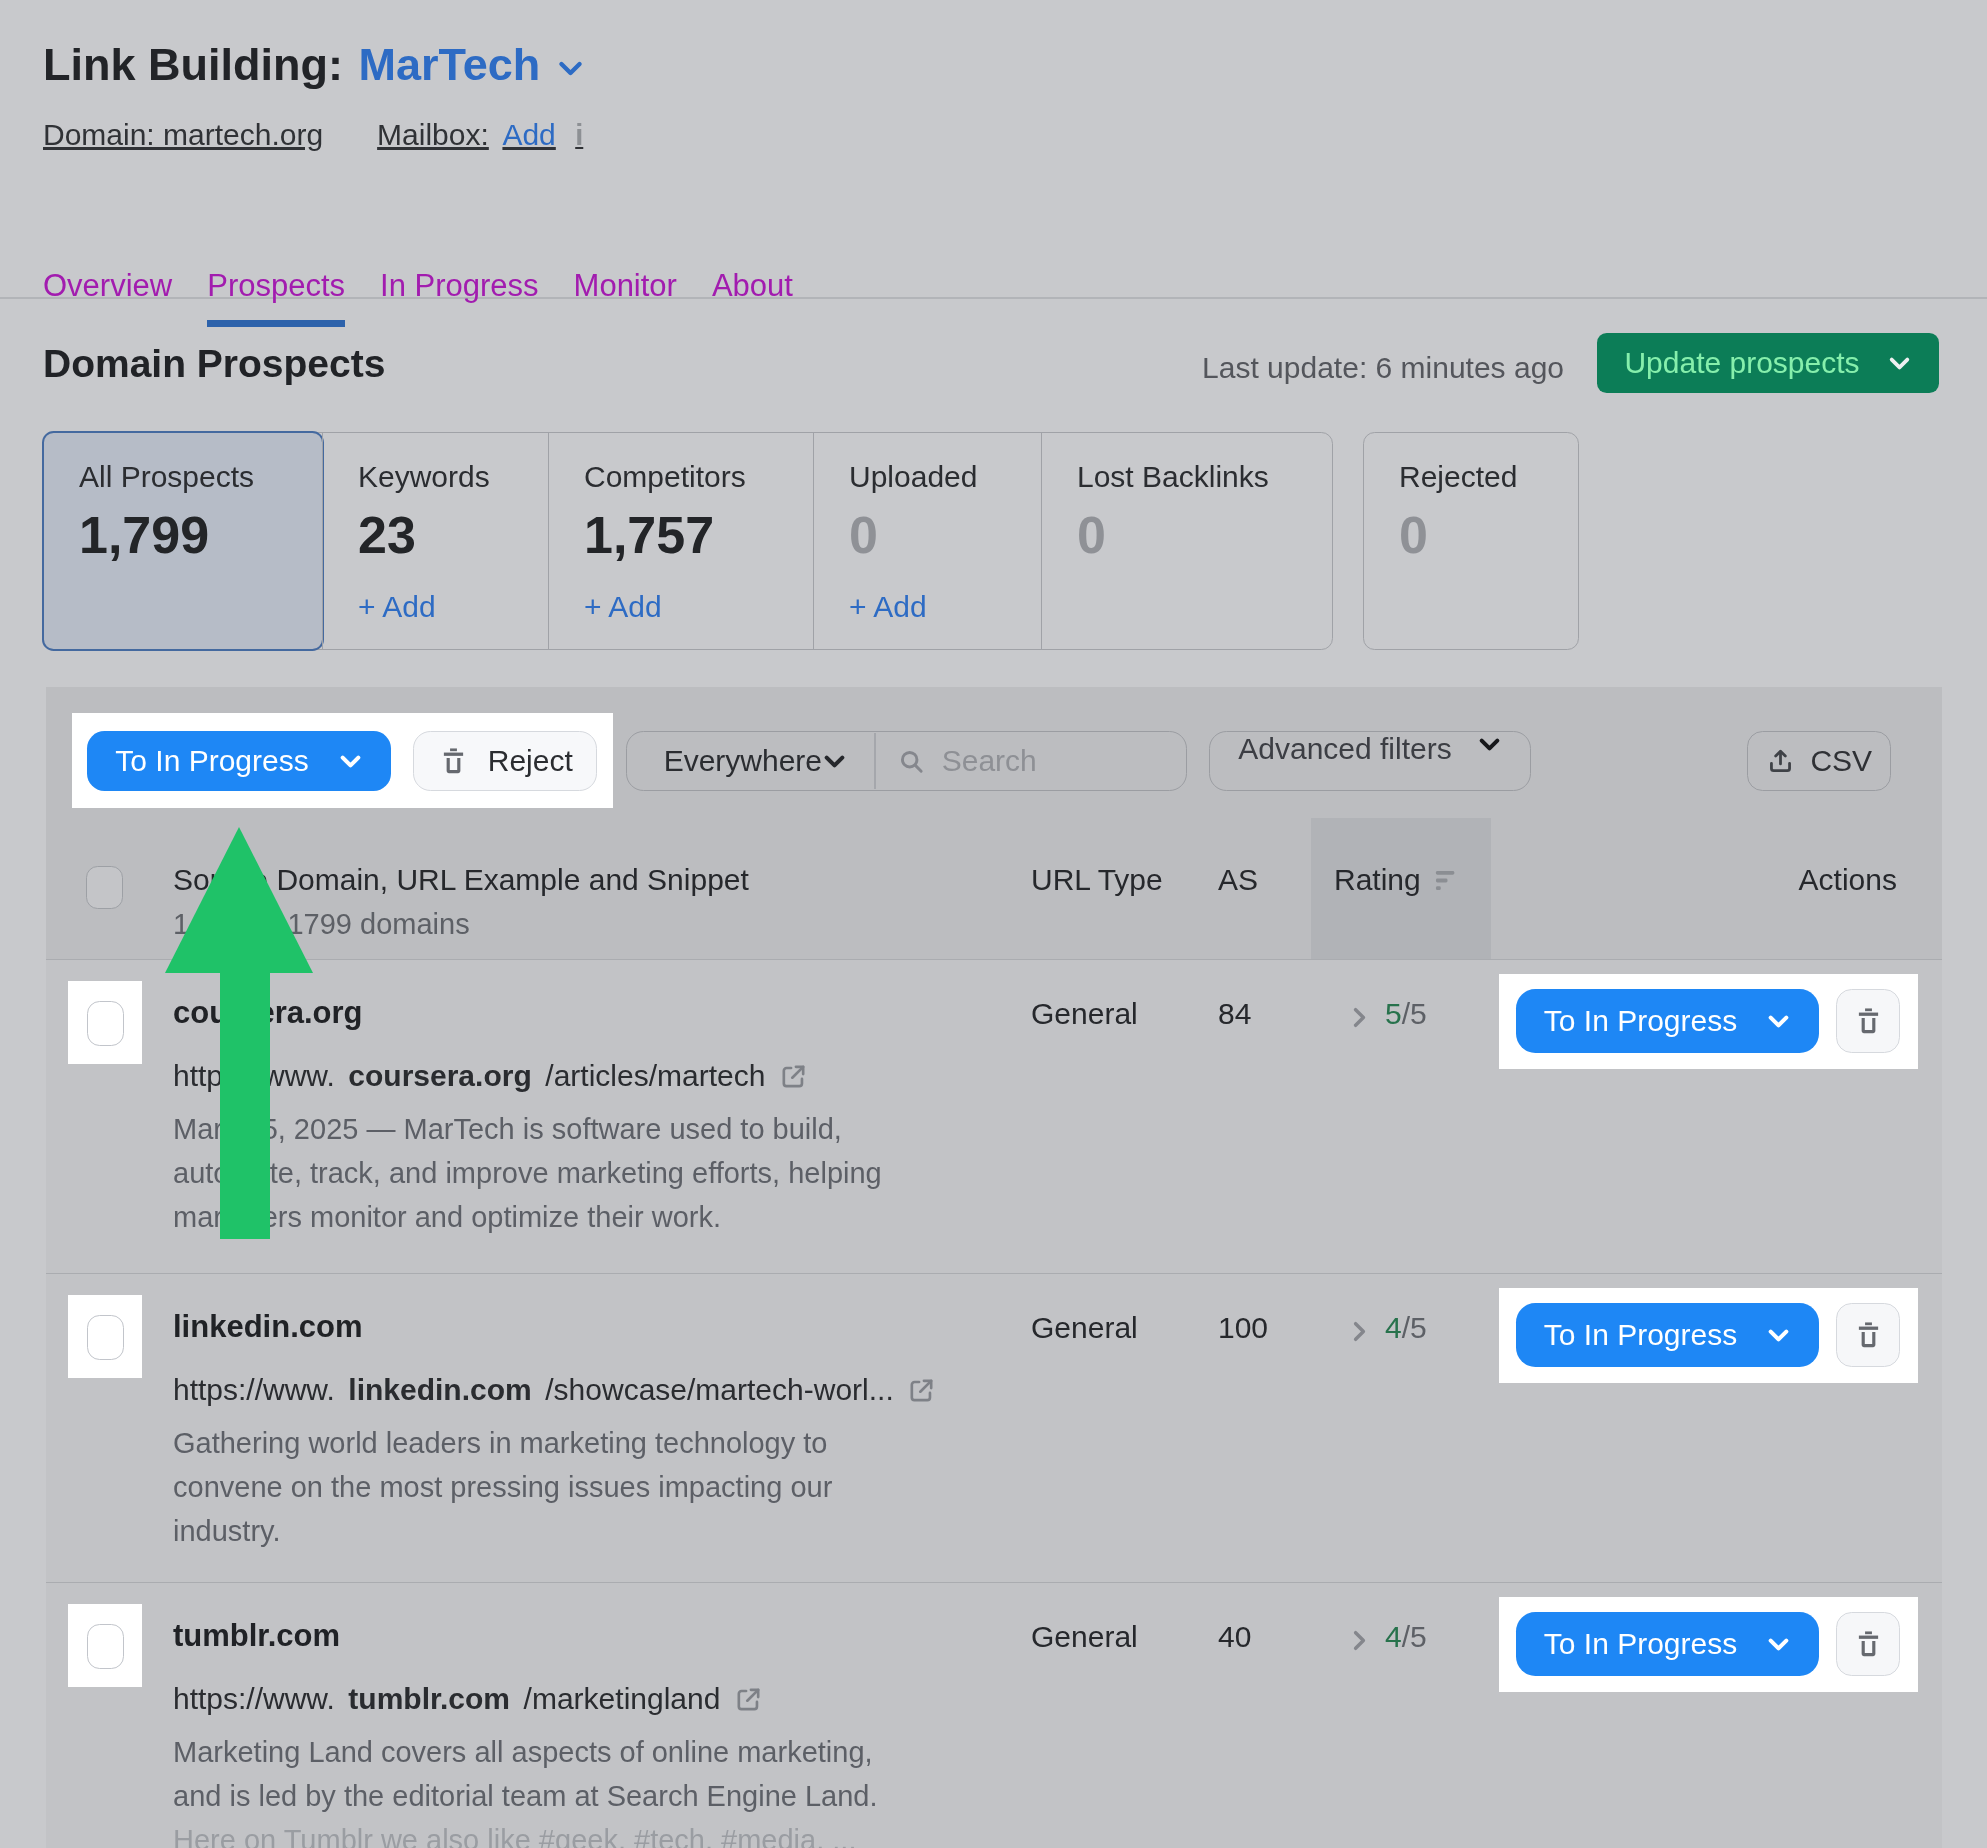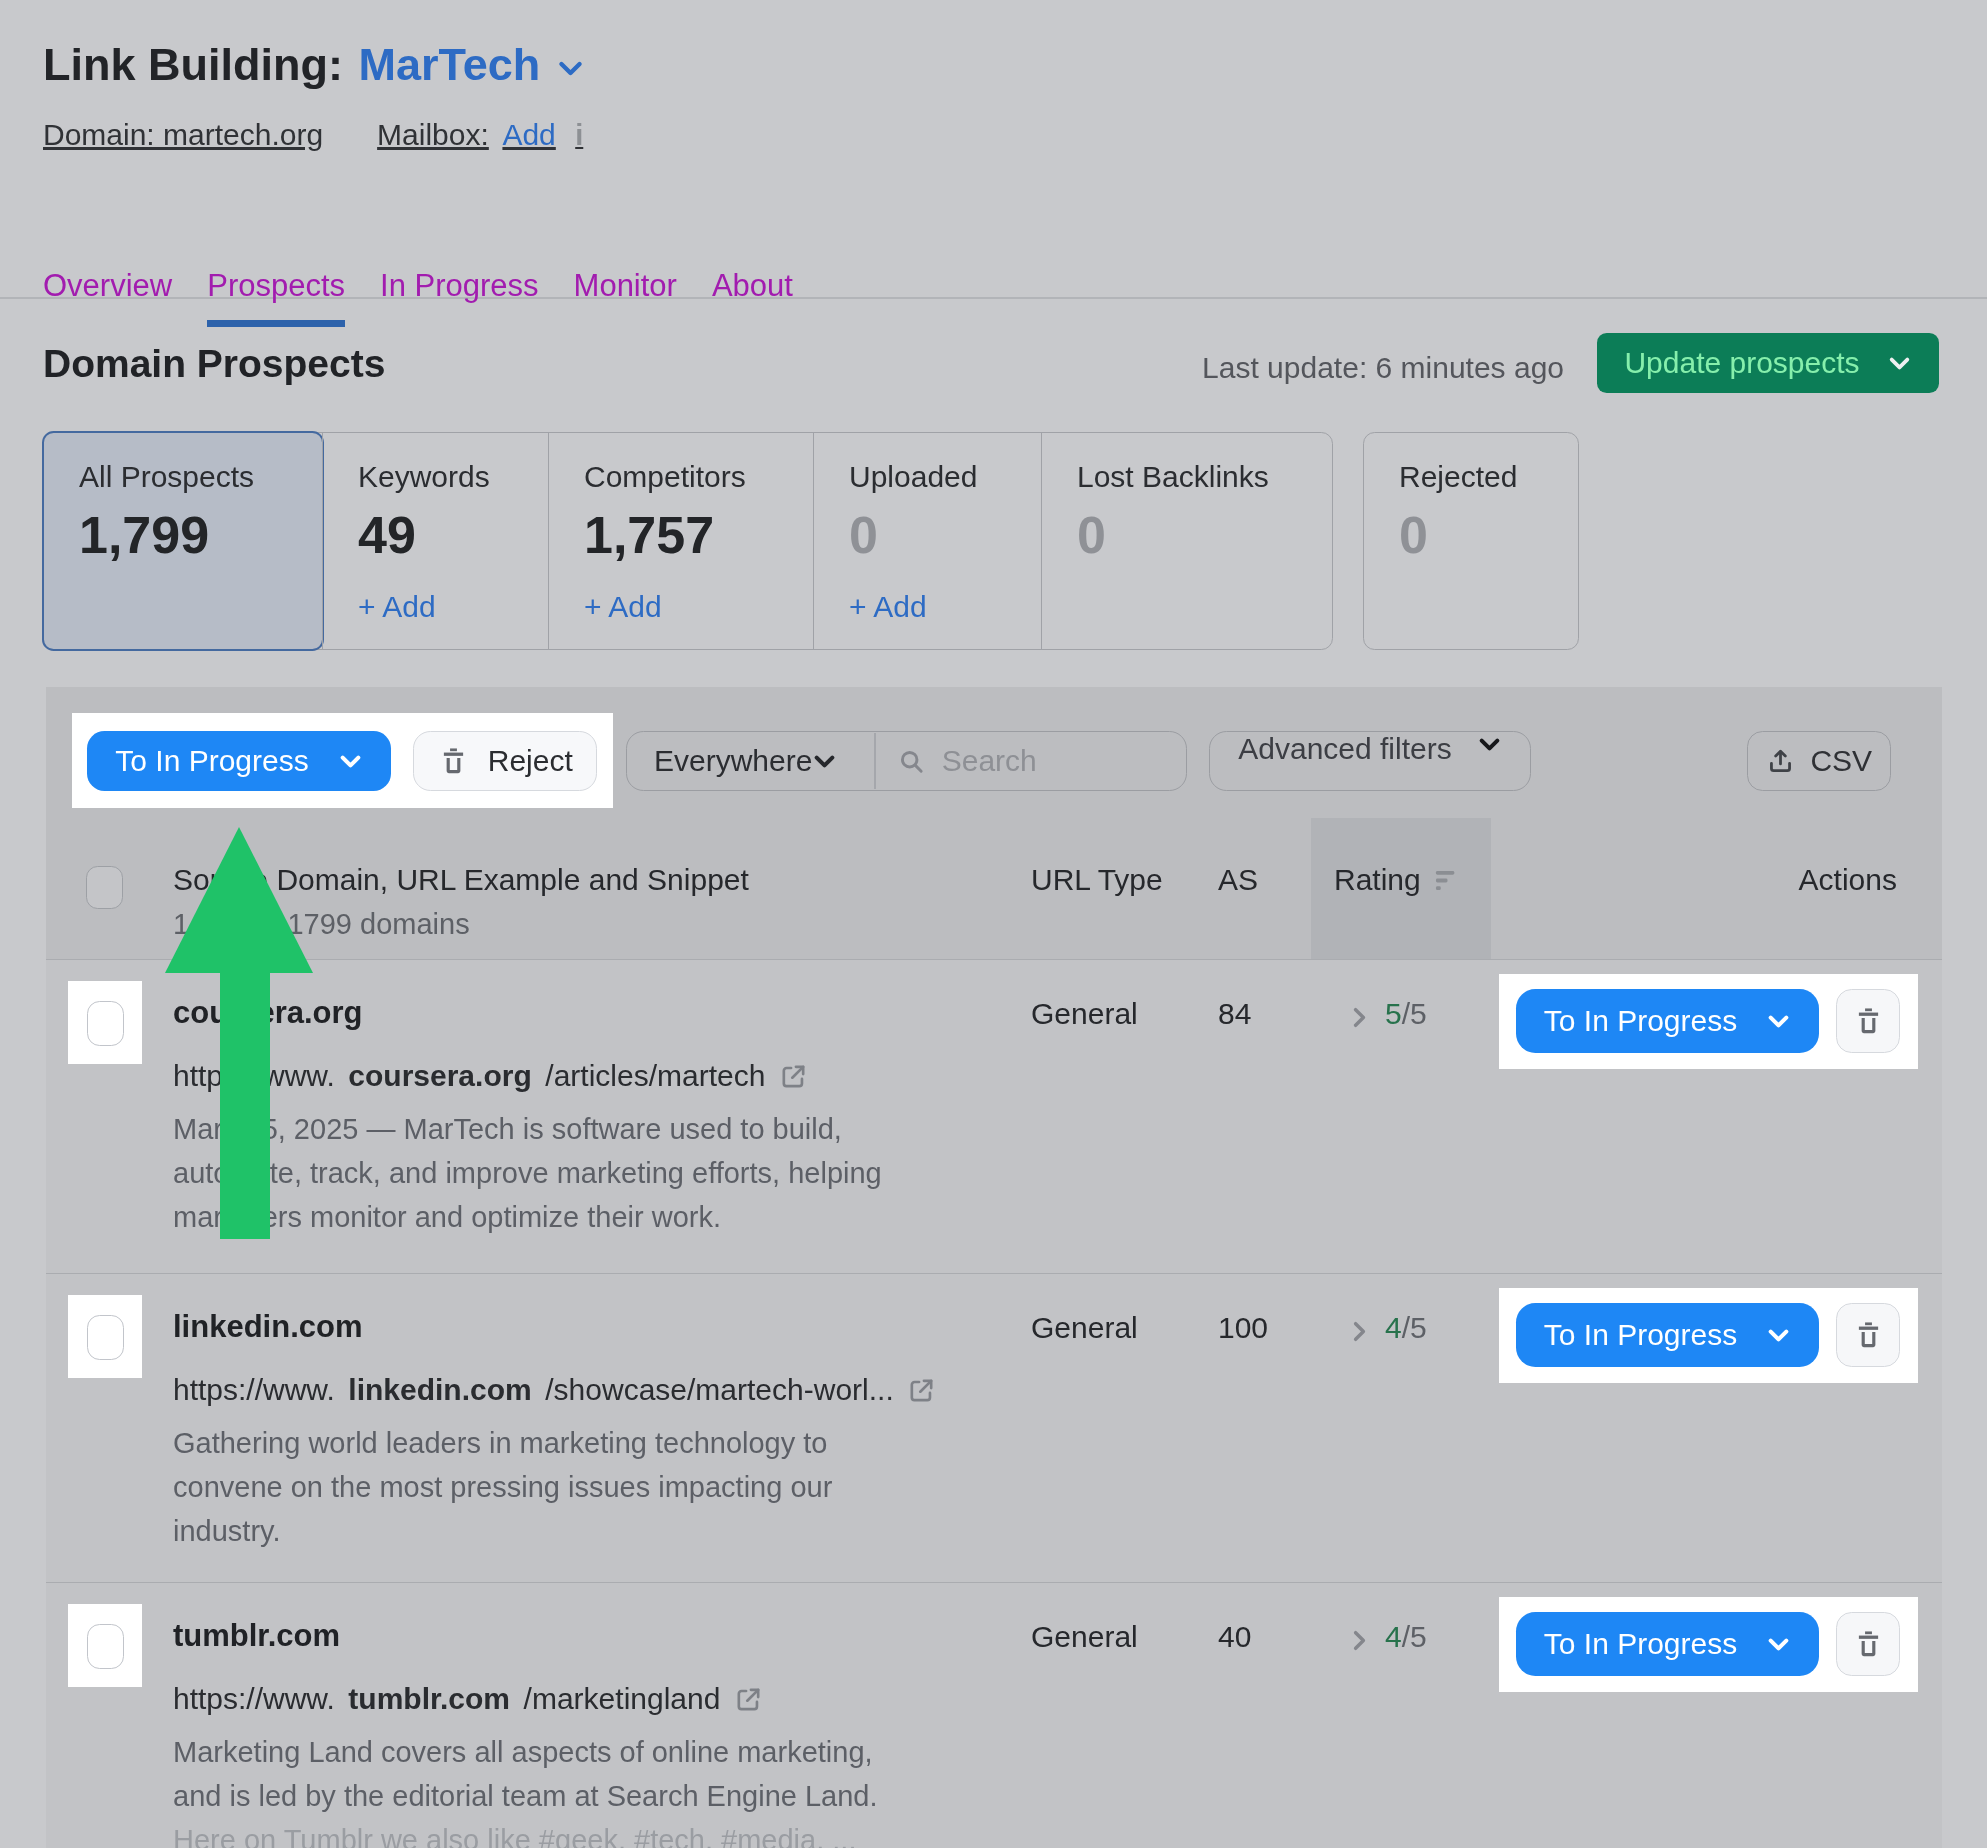--- a/index.html
+++ b/index.html
@@ -53,21 +53,21 @@
   .callout{position:absolute;left:26px;top:26px;width:541px;height:95px;background:#ffffff;}
   .btn-blue{background:#1e87f5;border-radius:17.5px;color:#ffffff;font-size:30px;
     display:flex;align-items:center;justify-content:center;gap:29px;}
   .tb-move{position:absolute;left:41px;top:44px;width:304px;height:60px;}
   .tb-reject{position:absolute;left:367px;top:44px;width:184px;height:60px;background:#f7f8fa;
     border:1.9px solid #d6d9de;border-radius:17.5px;color:#2b2d31;font-size:30px;
     display:flex;align-items:center;justify-content:center;gap:17.5px;}
   .search-wrap{position:absolute;left:580px;top:44px;width:561px;height:60px;
     border:1.9px solid #9b9da2;border-radius:17.5px;display:flex;align-items:center;}
   .scope{width:249px;display:flex;align-items:center;padding:0 27px;
-    font-size:30px;color:#2b2d31;}
+    font-size:30px;color:#2b2d31;justify-content:flex-end;}
   .scope .chev{color:#26282c;}
   .v-div{width:1.9px;height:56px;background:#a5a7ac;}
   .search-area{display:flex;align-items:center;gap:15.5px;padding:0 21.3px;flex:1;}
   .search-area input{border:none;outline:none;background:transparent;font-size:30px;
     color:#2b2d31;width:223px;font-family:"Liberation Sans",sans-serif;}
   .search-area input::placeholder{color:#8e9095;}
   .adv-btn{position:absolute;left:1163px;top:44px;width:322px;height:60px;
     border:1.9px solid #9b9da2;border-radius:17.5px;color:#3c3e44;font-size:30px;
     display:flex;justify-content:center;gap:25px;}
   .adv-btn .chev{color:#17181b;}
@@ -163,21 +163,21 @@
   </div>
 
   <div class="cards-group">
     <div class="card c1">
       <div class="sel-ring"></div>
       <div class="card-label">All Prospects</div>
       <div class="card-value">1,799</div>
     </div>
     <div class="card c2">
       <div class="card-label">Keywords</div>
-      <div class="card-value">49</div>
+      <div class="card-value">23</div>
       <div class="card-add">+ Add</div>
     </div>
     <div class="card c3">
       <div class="card-label">Competitors</div>
       <div class="card-value">1,757</div>
       <div class="card-add">+ Add</div>
     </div>
     <div class="card c4">
       <div class="card-label">Uploaded</div>
       <div class="card-value zero">0</div>

